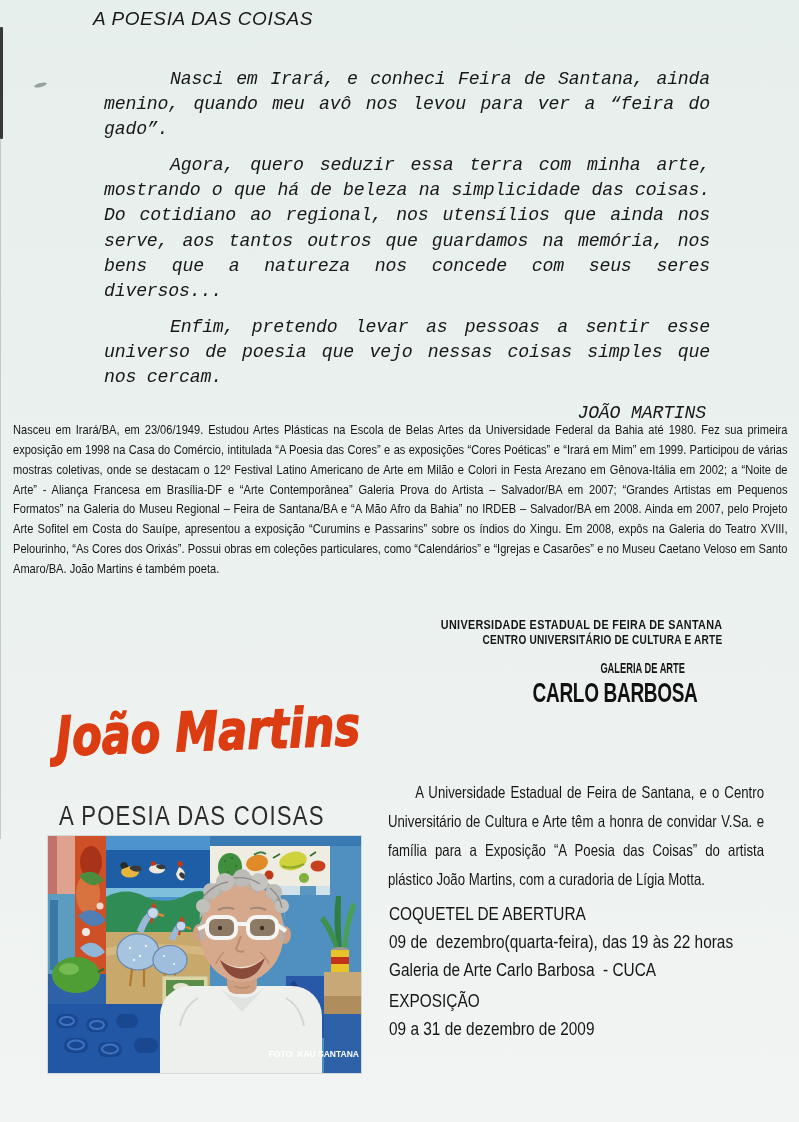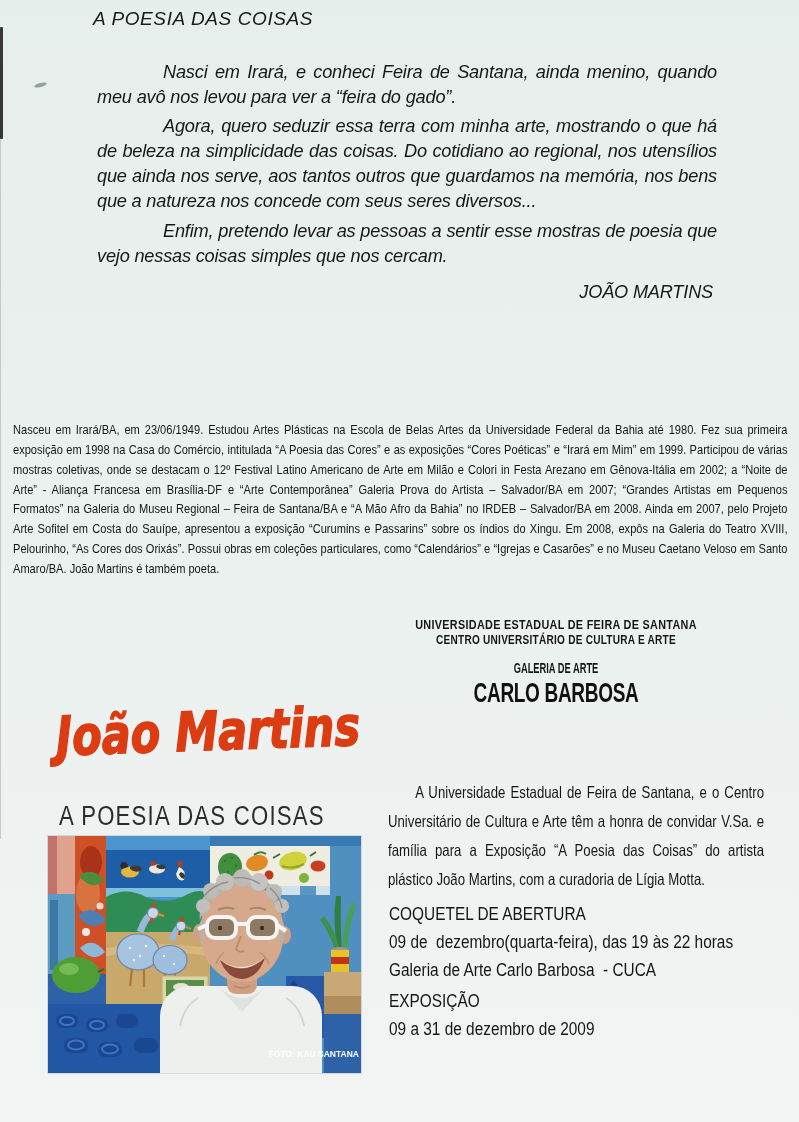--- a/index.html
+++ b/index.html
@@ -20,32 +20,32 @@
   
   .poem-title{
     position:absolute;left:93px;top:8px;
     font-style:italic;font-size:19px;letter-spacing:.6px;color:#191919;
   }
   .poem{
     position:absolute;left:93px;top:56px;width:628px;
     font-style:italic;font-size:18.2px;line-height:25.1px;letter-spacing:-.2px;
     text-align:justify;color:#181818;
   }
-  .poem p{margin:4px;text-indent:66px;}
+  .poem p{margin:11px;text-indent:66px;font-family:Liberation Mono, monospace;}
   .poem p.dedication{margin-top:23px;}
   .poem .sig-name{margin-top:11px;text-align:right;text-indent:0;padding-right:4px;}
   
   .bio{
     position:absolute;left:13px;top:407px;width:922px;
     transform:scaleX(.84);transform-origin:left top;
     font-size:13.2px;line-height:19.8px;letter-spacing:0;
     text-align:justify;color:#161616;
   }
   
-  .org-block{position:absolute;left:348px;top:617px;width:416px;text-align:center;color:#151515;}
+  .org-block{position:absolute;left:348px;top:617px;width:416px;text-align:right;color:#151515;}
   .org-line1{font-size:13.5px;font-weight:bold;letter-spacing:.4px;transform:scaleX(.8);transform-origin:center top;white-space:nowrap;}
   .org-line2{font-size:12.6px;font-weight:bold;letter-spacing:.3px;transform:scaleX(.8);transform-origin:center top;white-space:nowrap;margin-top:1px;}
   .gallery-label{margin-top:12px;font-weight:bold;font-size:15px;transform:scaleX(.62);transform-origin:center top;white-space:nowrap;letter-spacing:0;}
   .gallery-name{font-weight:bold;font-size:28px;transform:scaleX(.68);transform-origin:center top;white-space:nowrap;letter-spacing:-.5px;margin-top:1px;color:#111;}
   .invite-para{
     position:absolute;left:388px;top:761px;width:470px;
     transform:scaleX(.8);transform-origin:left top;
     font-size:16.5px;line-height:29px;text-align:justify;text-indent:34px;color:#161616;
   }
   .event-block{position:absolute;left:389px;width:480px;transform:scaleX(.88);transform-origin:left top;
@@ -69,21 +69,21 @@
 
   <div class="scan-edge"></div>
   <div class="scan-edge2"></div>
   <div class="speck"></div>
 
   <div class="poem-title">A POESIA DAS COISAS</div>
 
   <div class="poem">
     <p>Nasci em Irará, e conheci Feira de Santana, ainda menino, quando meu avô nos levou para ver a “feira do gado”.</p>
     <p>Agora, quero seduzir essa terra com minha  arte, mostrando o que há de beleza na simplicidade das coisas. Do cotidiano ao regional, nos utensílios que ainda nos serve, aos  tantos outros que  guardamos na memória, nos bens que  a natureza nos concede com seus seres diversos...</p>
-    <p>Enfim, pretendo levar as pessoas a sentir esse mostras de poesia que vejo nessas coisas simples que nos cercam.</p>
+    <p>Enfim, pretendo levar as pessoas a sentir esse universo de poesia que vejo nessas coisas simples que nos cercam.</p>
     <p class="sig-name">JOÃO MARTINS</p>
   </div>
 
   <p class="bio">Nasceu em Irará/BA, em 23/06/1949. Estudou Artes Plásticas na Escola  de Belas Artes da Universidade Federal da Bahia até 1980. Fez sua primeira exposição em 1998 na Casa do Comércio, intitulada “A Poesia das Cores” e as exposições “Cores Poéticas” e “Irará em Mim” em 1999. Participou de várias mostras coletivas, onde se destacam o 12º Festival Latino Americano de Arte em Milão e Colori in Festa Arezano em Gênova-Itália em 2002; a “Noite de Arte” - Aliança Francesa em Brasília-DF e “Arte Contemporânea” Galeria Prova do Artista – Salvador/BA em 2007; “Grandes Artistas em Pequenos Formatos” na Galeria do Museu Regional – Feira de Santana/BA e “A Mão Afro da Bahia” no IRDEB – Salvador/BA em 2008. Ainda em 2007, pelo Projeto Arte Sofitel em Costa do Sauípe, apresentou a exposição “Curumins e Passarins” sobre os índios do Xingu. Em 2008, expôs na Galeria do Teatro XVIII, Pelourinho, “As Cores dos Orixás”. Possui obras em coleções particulares, como “Calendários” e “Igrejas e Casarões” e no Museu Caetano Veloso em Santo Amaro/BA. João Martins é também poeta.</p>
 
   <div class="org-block">
     <div class="org-line1">UNIVERSIDADE ESTADUAL DE FEIRA DE SANTANA</div>
     <div class="org-line2">CENTRO UNIVERSITÁRIO DE CULTURA E ARTE</div>
     <div class="gallery-label">GALERIA DE ARTE</div>
     <div class="gallery-name">CARLO BARBOSA</div>

